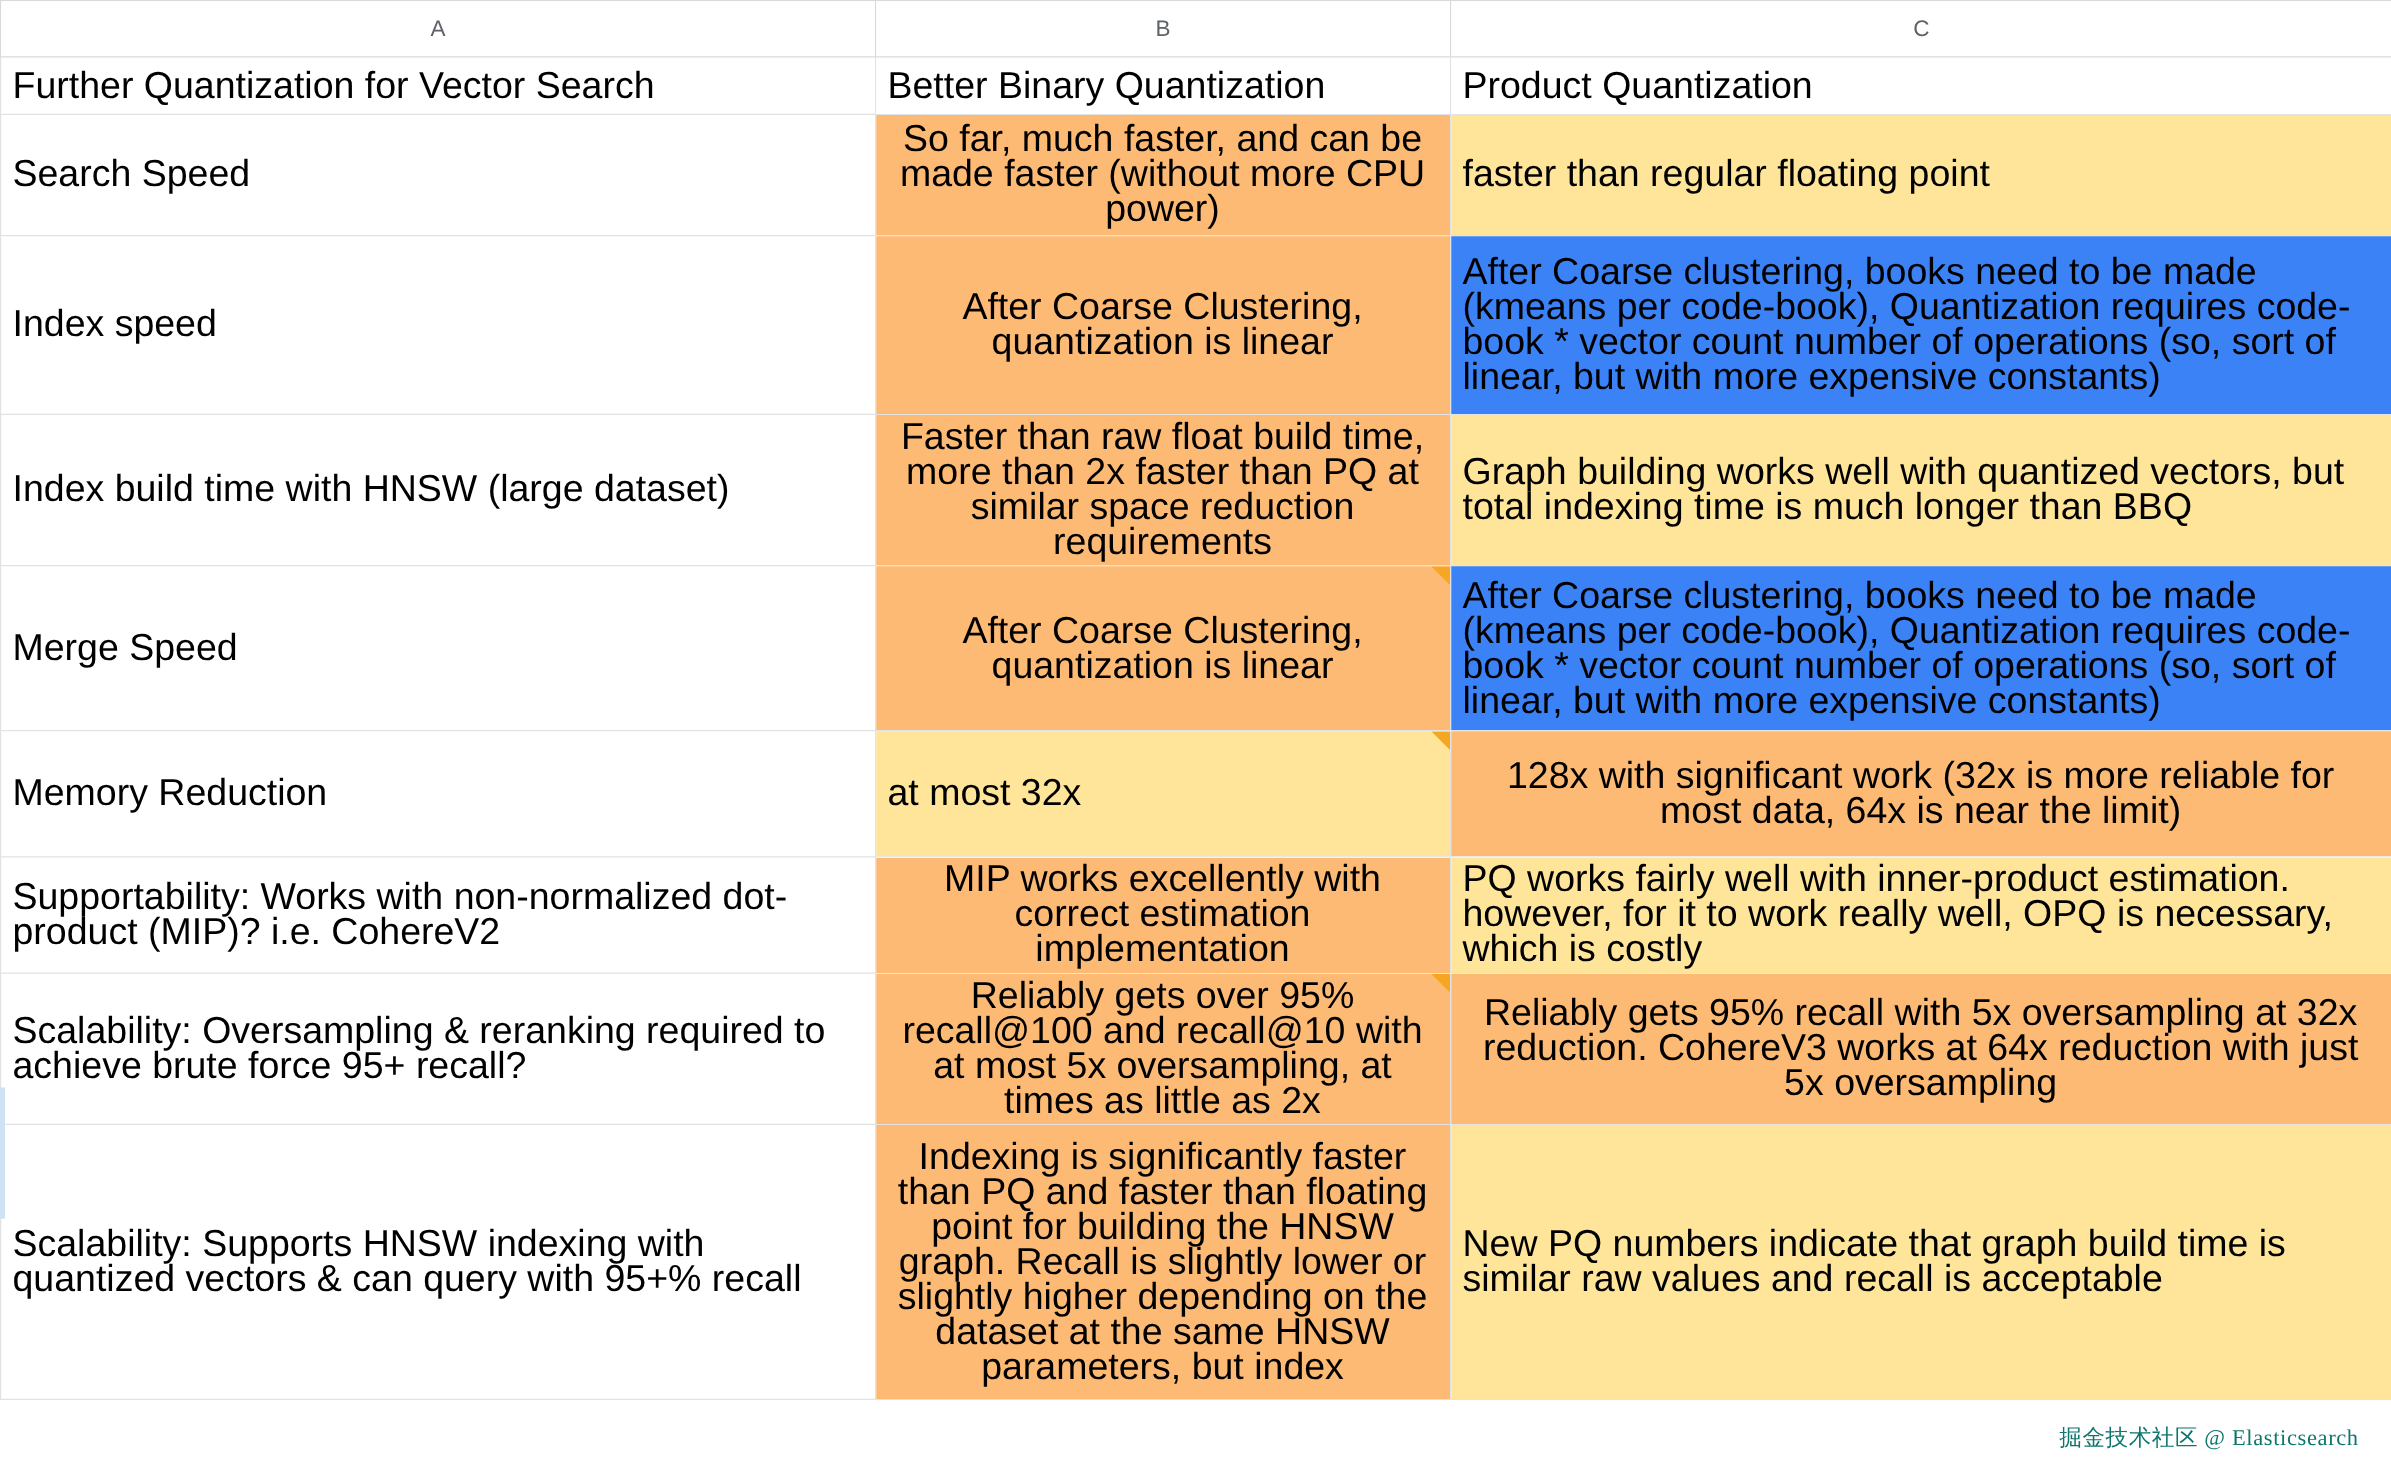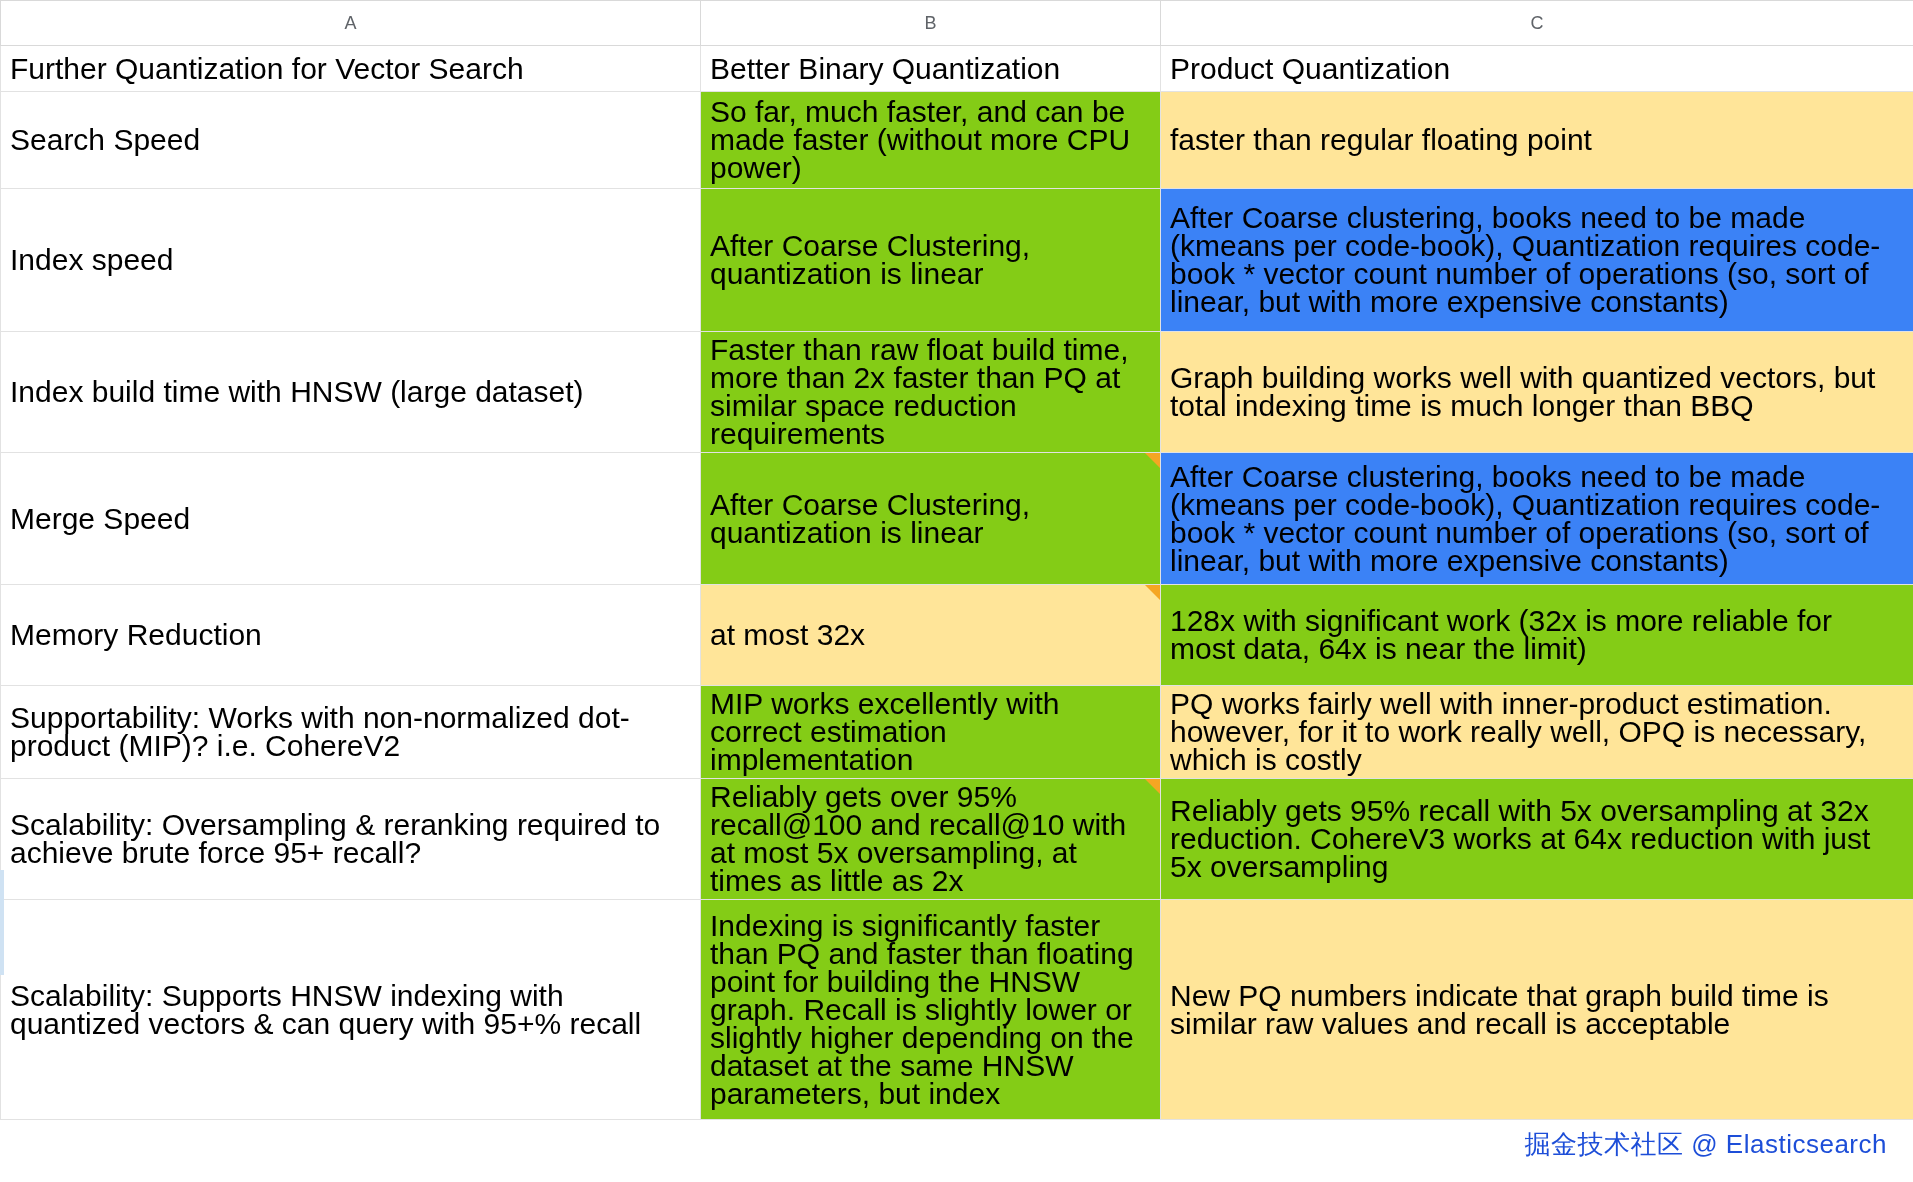--- a/index.html
+++ b/index.html
@@ -28,44 +28,45 @@
   }
   tr.col-letters td{
     text-align:center;
     color:#5f6368;
     font-size:18px;
     padding:0;
     background:#fff;
     border-color:#d9d9d9;
   }
   [data-fill="white"]{background:#ffffff;}
-  [data-fill="green"]{background:#84cc16;}
+  [data-fill="green"]{background:#fdba74;text-align:center;}
   [data-fill="yellow"]{background:#ffe599;}
   [data-fill="orange"]{background:#3b82f6;}
   .note-tri{
     position:absolute;top:0;right:0;
     width:15px;height:15px;
     background:#f5a623;
     clip-path:polygon(0 0,100% 0,100% 100%);
   }
   .row-accent{
     position:absolute;
     left:0;top:870px;
     width:4px;height:105px;
     background:#cfe2f3;
   }
   .watermark{
     position:absolute;
     right:26px;bottom:20px;
-    font-size:26px;
-    color:#1d4ed8;
+    font-size:18px;
+    color:#0f766e;
     letter-spacing:.5px;
     text-shadow:1px 1px 0 rgba(255,255,255,.75);
     z-index:5;
     white-space:nowrap;
+    font-family:Liberation Serif, serif;
   }
 </style>
 </head>
 <body>
 
 <div class="sheet">
 
   <table class="grid">
     <colgroup>
       <col style="width:700px">

